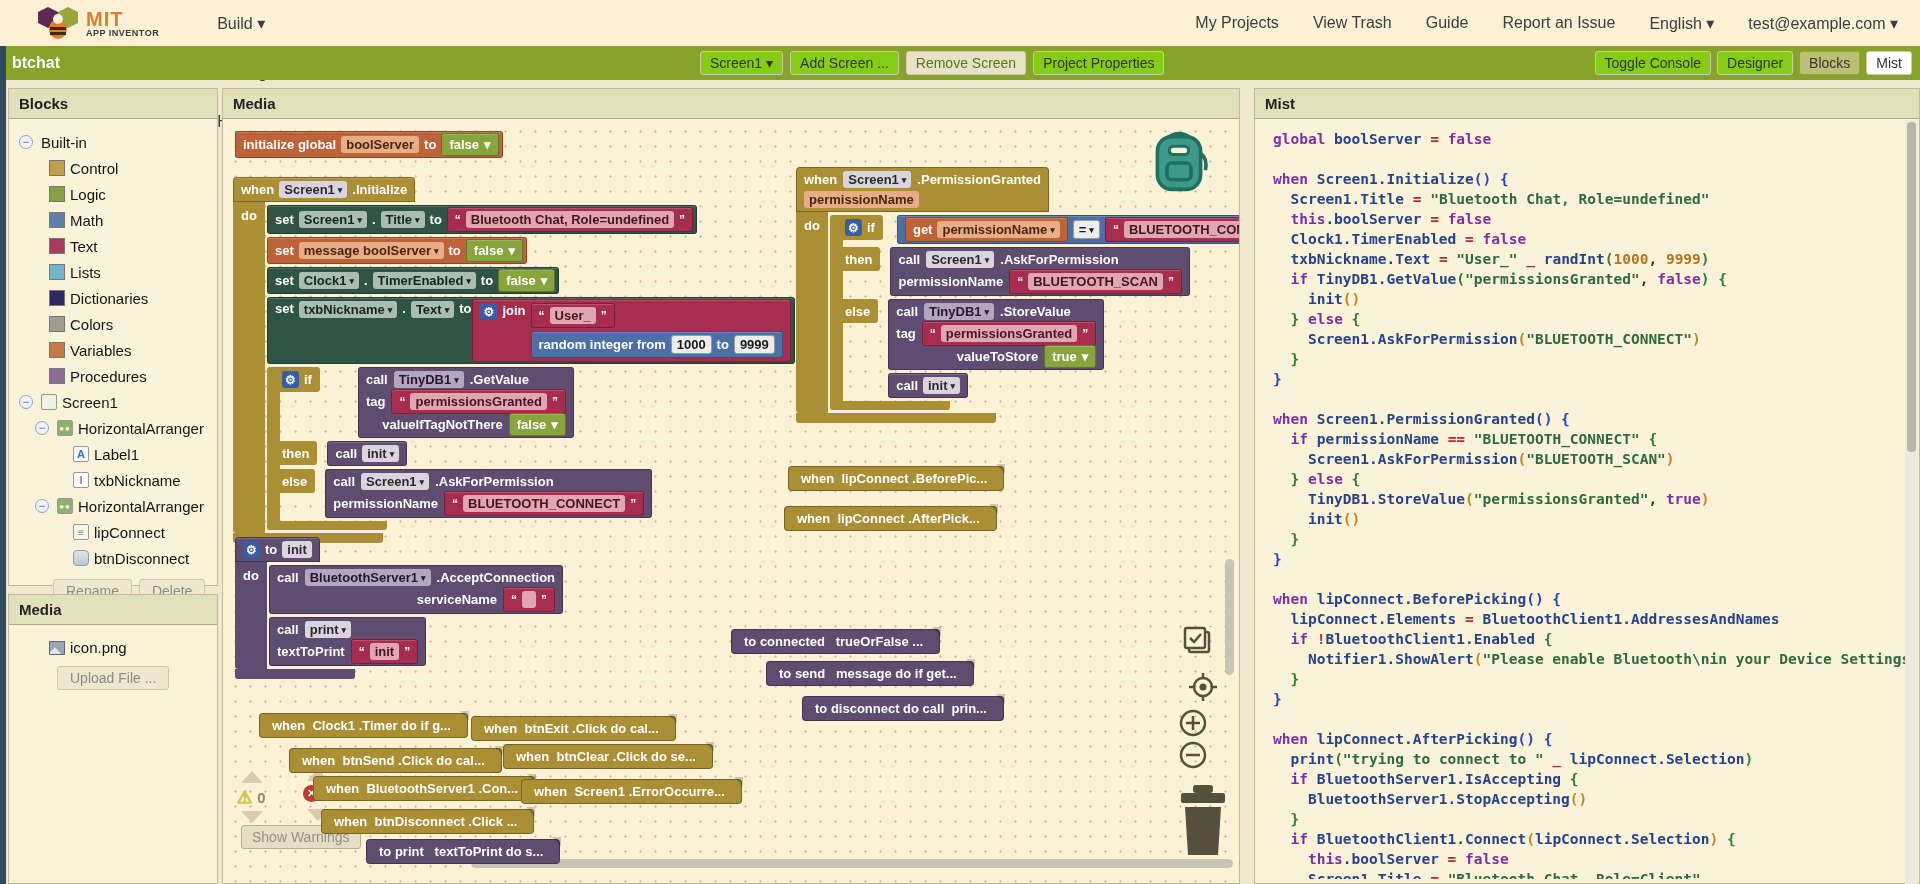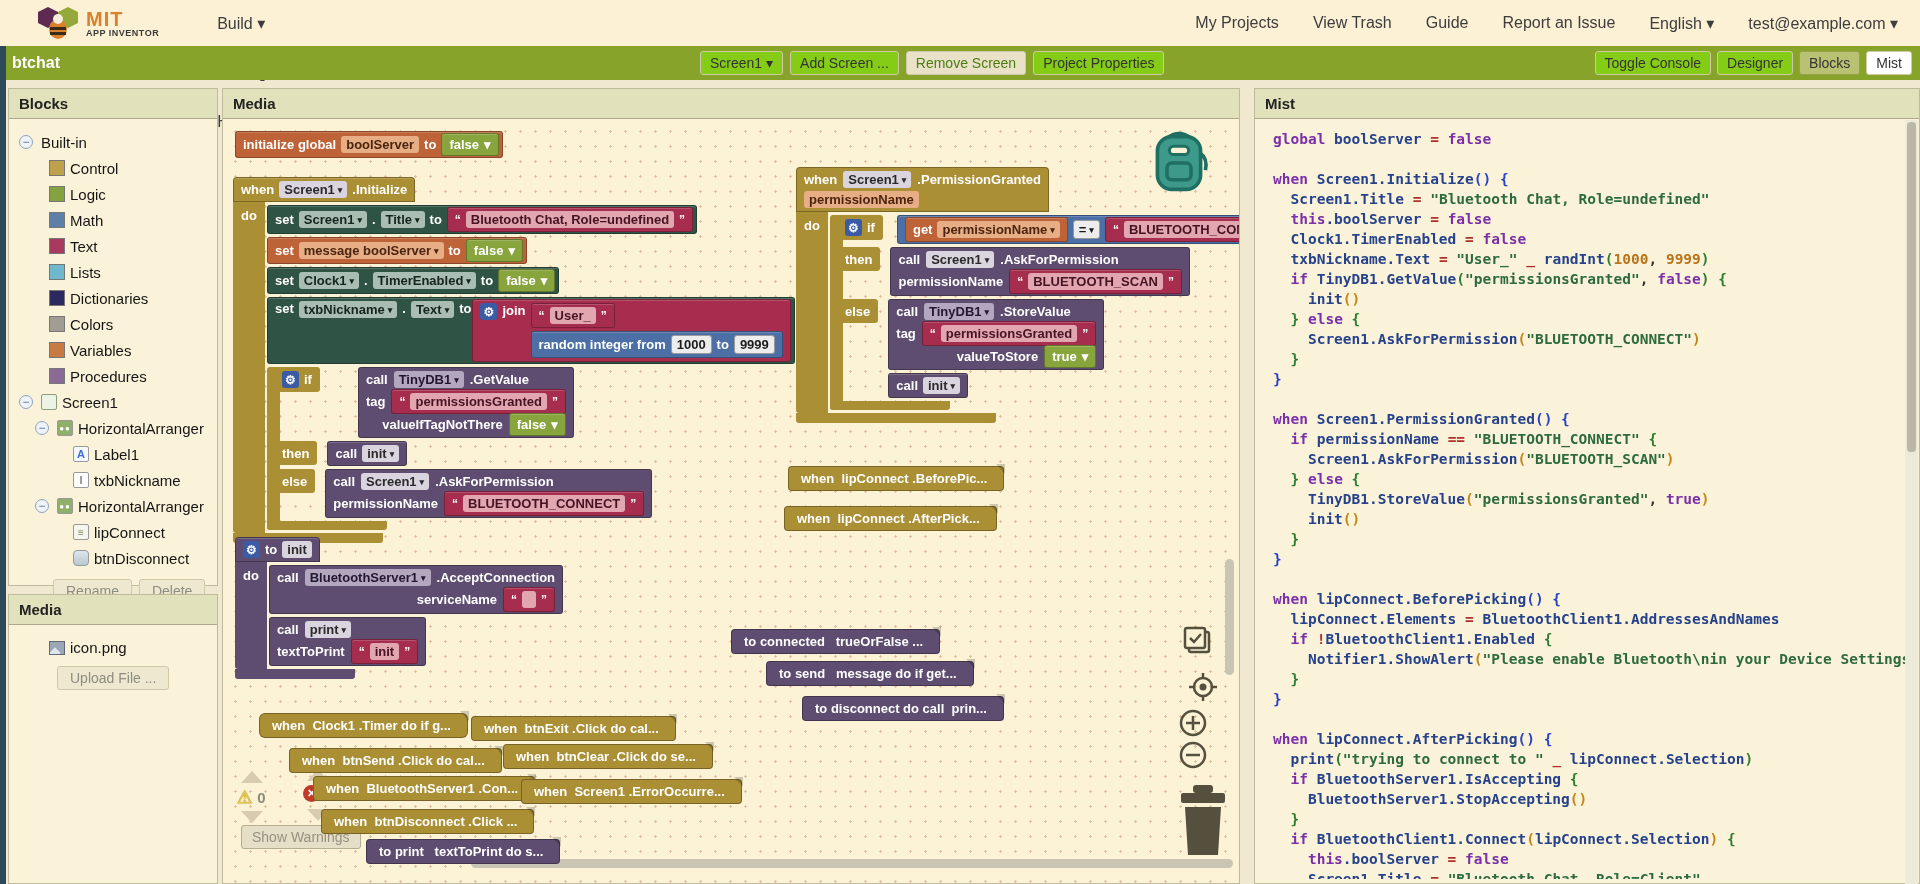--- a/index.html
+++ b/index.html
@@ -707,21 +707,21 @@
       <path d="M14 26 h36 l-3 48 h-30 z" fill="#55503E"></path>
     </svg>
 
     <div class="scroll-thumb" style="left:1002px; top:440px; width:9px; height:116px;"></div>
     <div class="scroll-thumb" style="left:248px; top:740px; width:762px; height:9px;"></div>
   <div class="collapsed col-gold" style="left: 565px; top: 347px;">when  lipConnect .BeforePic...</div>
       <div class="collapsed col-gold" style="left: 561px; top: 387px;">when  lipConnect .AfterPick...</div>
       <div class="collapsed col-purple" style="left: 508px; top: 510px;">to connected   trueOrFalse ...</div>
       <div class="collapsed col-purple" style="left: 543px; top: 542px;">to send   message do if get...</div>
       <div class="collapsed col-purple" style="left: 579px; top: 577px;">to disconnect do call  prin...</div>
-      <div class="collapsed col-gold" style="left: 36px; top: 594px; border-radius: 6px;">when  Clock1 .Timer do if g...</div>
+      <div class="collapsed col-gold" style="left: 36px; top: 594px;">when  Clock1 .Timer do if g...</div>
       <div class="collapsed col-gold" style="left: 248px; top: 597px;">when  btnExit .Click do cal...</div>
       <div class="collapsed col-gold" style="left: 66px; top: 629px;">when  btnSend .Click do cal...</div>
       <div class="collapsed col-gold" style="left: 280px; top: 625px;">when  btnClear .Click do se...</div>
       <div class="collapsed col-gold" style="left: 90px; top: 657px;">when  BluetoothServer1 .Con...</div>
       <div class="collapsed col-gold" style="left: 298px; top: 660px;">when  Screen1 .ErrorOccurre...</div>
       <div class="collapsed col-gold" style="left: 98px; top: 690px;">when  btnDisconnect .Click ...</div>
       <div class="collapsed col-purple" style="left: 143px; top: 720px;">to print   textToPrint do s...</div>
     </div>
 </div>
 

